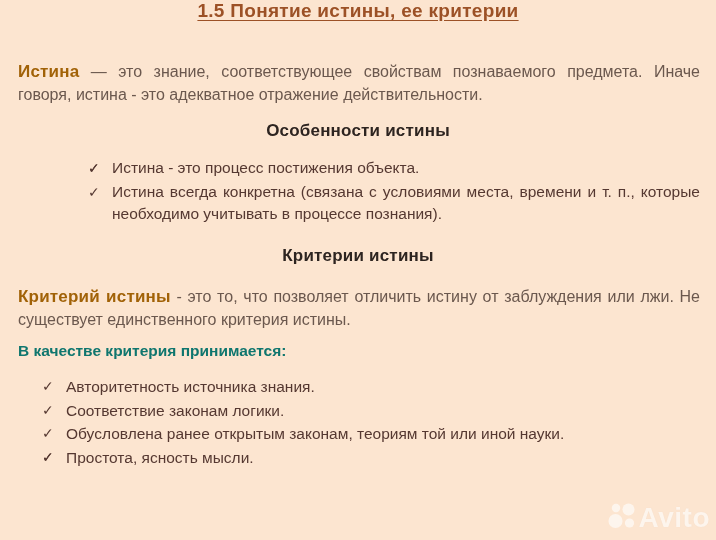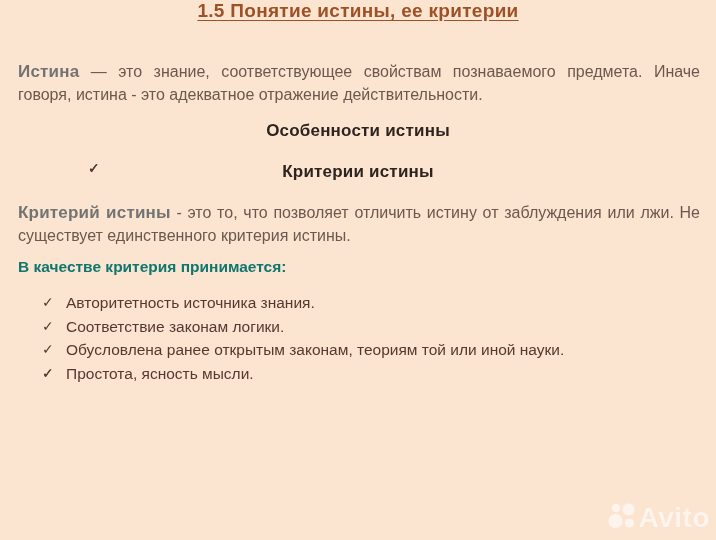--- a/index.html
+++ b/index.html
@@ -18,21 +18,21 @@
     text-underline-offset: 3px;
   }
   .para {
     margin: 0 16px 0 18px;
     text-align: justify;
     font-size: 16px; line-height: 23px;
     color: #6b584e;
   }
   .para-definition { margin-top: 38px; }
   .term {
-    font-weight: bold; font-size: 17px; color: #737373;
+    font-weight: bold; font-size: 17px; color: #a16207;
     letter-spacing: 0.2px;
   }
   .section-heading {
     margin: 16px; text-align: center;
     font-size: 17px; font-weight: bold; letter-spacing: 0.2px;
     color: #2d2420;
   }
   .heading-features { margin-top: 15px; }
   .heading-criteria { margin-top: 21px; text-align: center; }
   ul.check-list {
@@ -83,22 +83,22 @@
   <span class="doc-title">1.5 Понятие истины, ее критерии</span>
 </div>
 
 <p class="para para-definition"><span class="term">Истина</span>
   <span>— это знание, соответствующее свойствам познаваемого предмета. Иначе говоря, истина  - это адекватное отражение действительности.</span></p>
 
 <h2 class="section-heading heading-features">Особенности истины</h2>
 
 <ul class="check-list features-list">
     <li><span class="check">✓</span></li>
-    <li><span class="check">✓</span></li>
-    <li><span class="check">✓</span></li>
+    <li><span class="check">✓</span><span>Истина - это процесс постижения объекта.</span></li>
+    <li><span class="check">✓</span><span>Истина всегда конкретна (связана с условиями места, времени и т. п., которые необходимо учитывать в процессе познания).</span></li>
   </ul>
 
 <h2 class="section-heading heading-criteria">Критерии истины</h2>
 
 <p class="para para-criteria"><span class="term">Критерий истины</span>
   <span>- это то, что позволяет отличить истину от заблуждения или лжи. Не существует единственного критерия истины.</span></p>
 
 <p class="criteria-intro">В качестве критерия принимается:</p>
 
 <ul class="check-list criteria-list">

